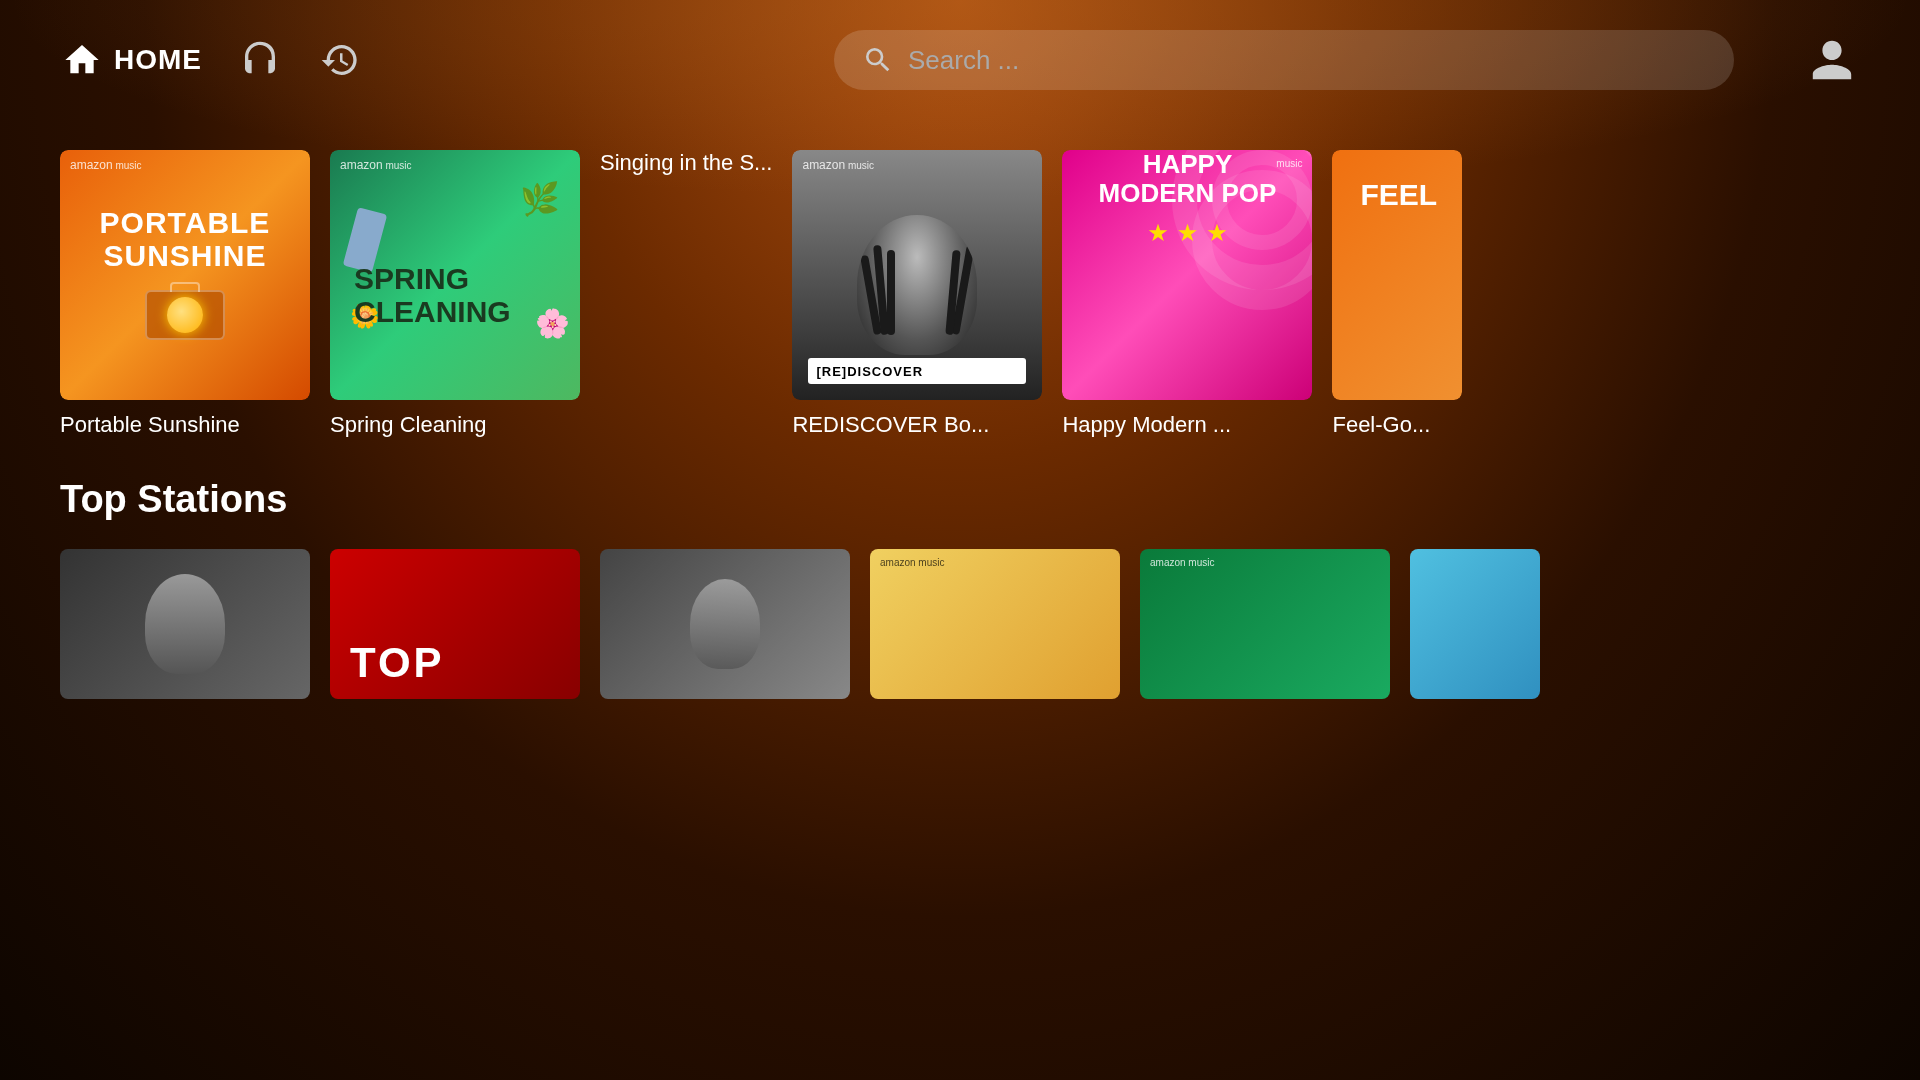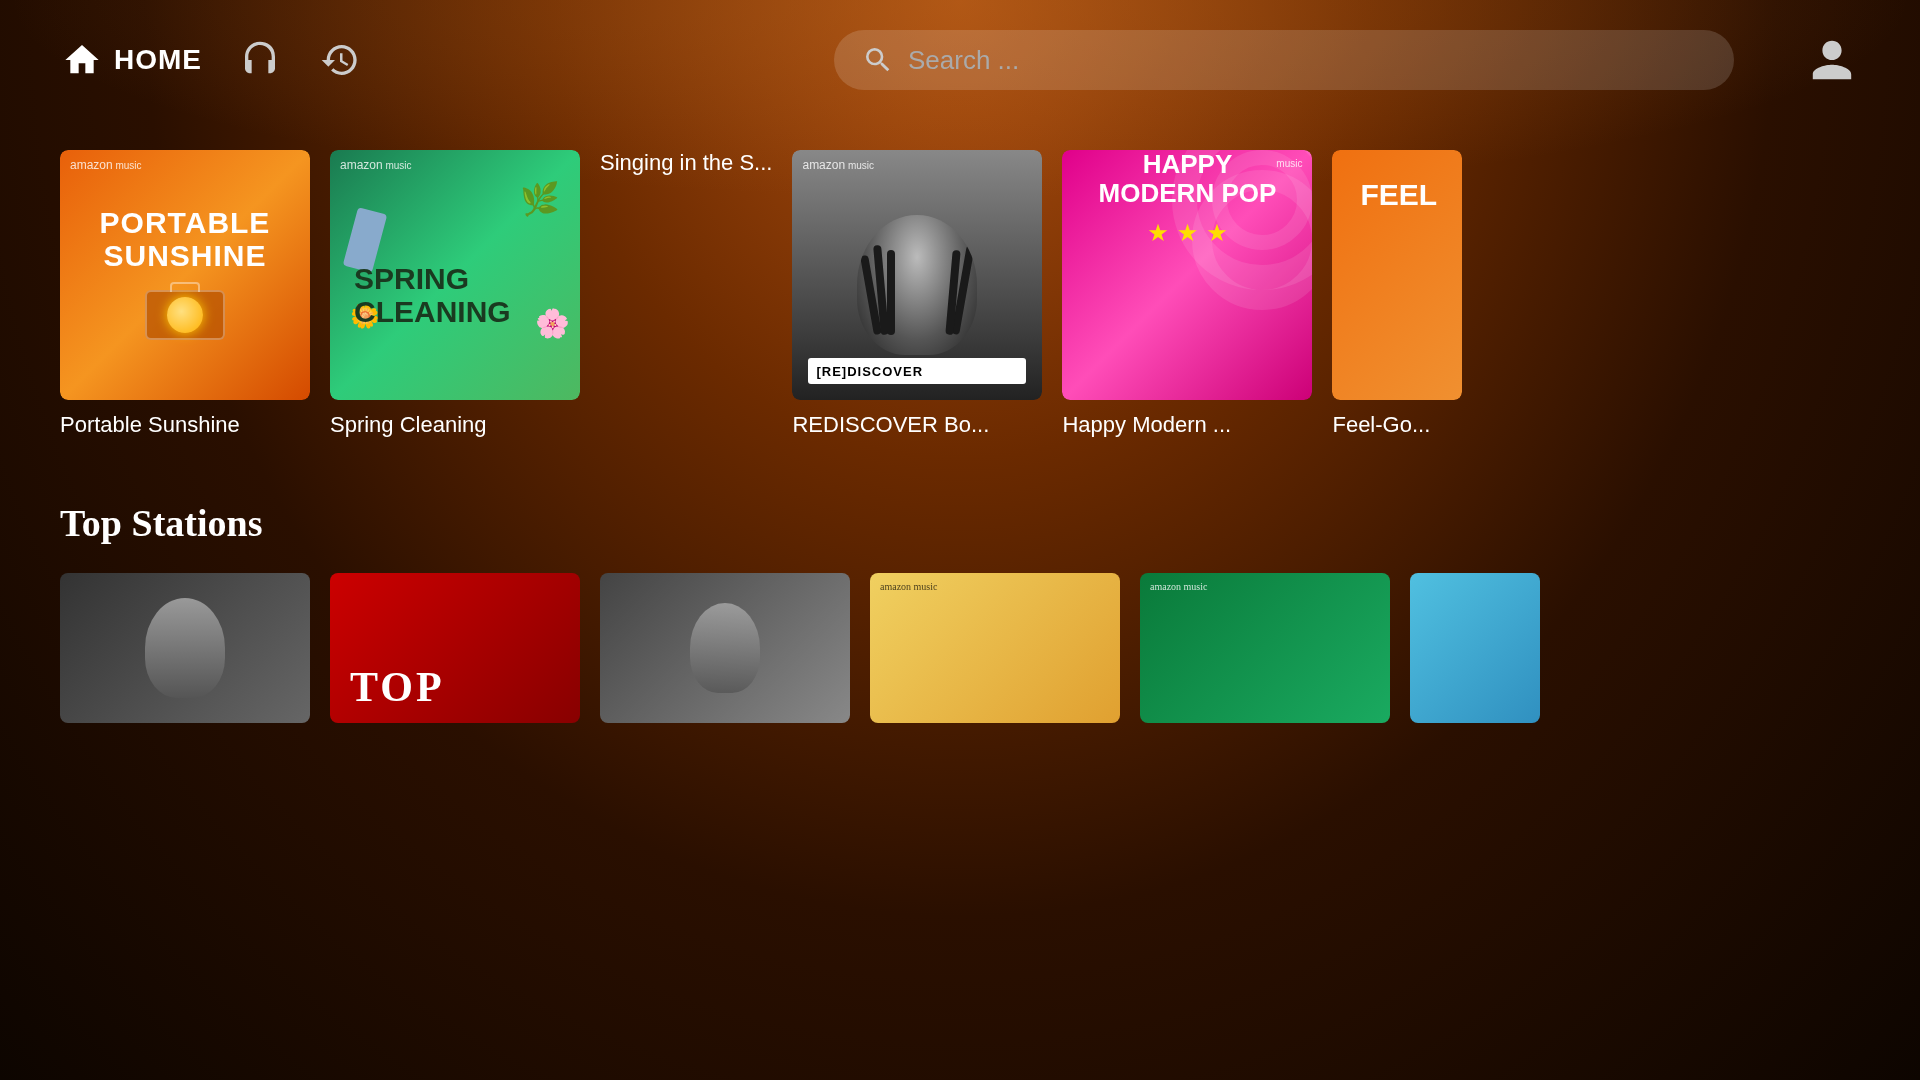--- a/index.html
+++ b/index.html
@@ -414,21 +414,21 @@
               </div>
             </div>
           </div>
         </div>
         <div class="card-label" style="max-width:130px;">Feel-Go...</div>
       </div>
 
     </div>
   </section>
 
-  <section class="section" style="margin-top:63px;font-family:Liberation Serif, serif;">
+  <section class="section" style="margin-top:40px;">
     <h2 class="section-title">Top Stations</h2>
 
     <div class="top-station-cards">
 
       <div class="station-card station-card-1">
         <div style="position:absolute;inset:0;display:flex;align-items:center;justify-content:center;overflow:hidden;">
           <div style="width:80px;height:100px;background:linear-gradient(180deg,#999 0%,#555 100%);border-radius:50% 50% 40% 40%;"></div>
         </div>
       </div>
 

